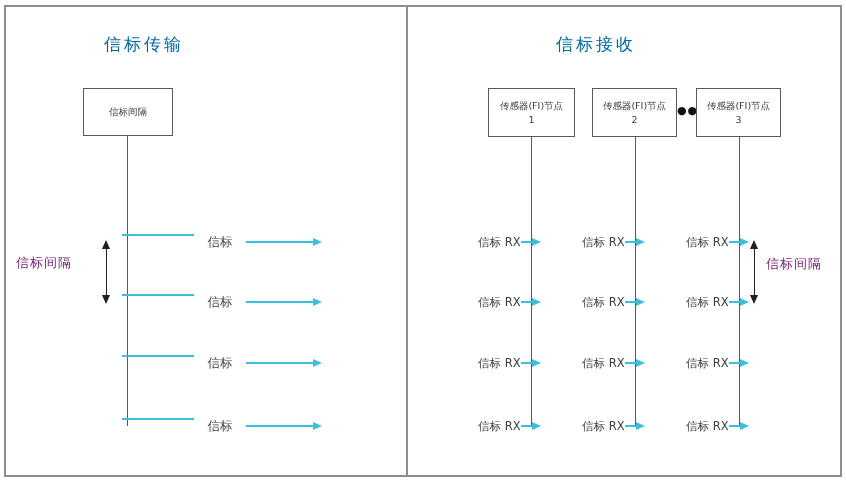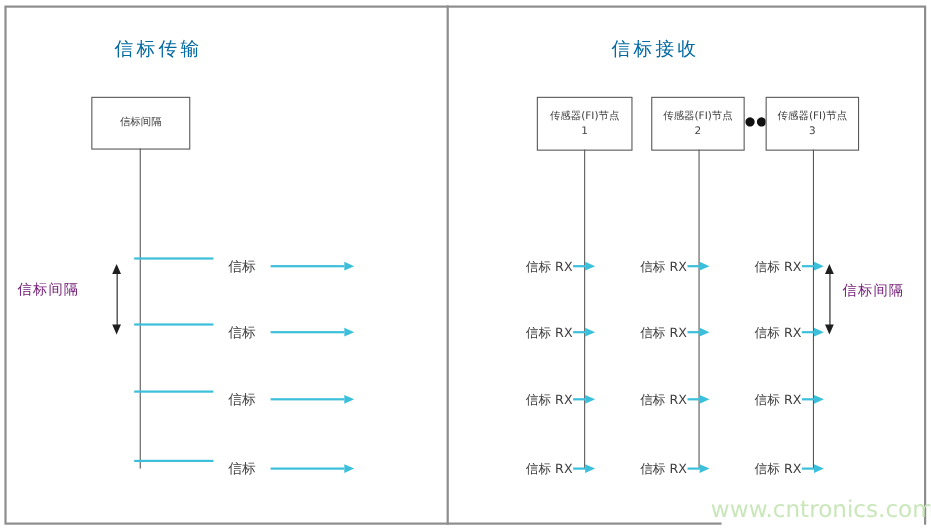--- a/index.html
+++ b/index.html
@@ -256,14 +256,13 @@
       </span>
   </div>
 
   <div class="varrow varrow-right">
     <span class="cap up"></span>
     <span class="shaft"></span>
     <span class="cap down"></span>
   </div>
   <div class="interval-lbl interval-right">信标间隔</div>
 
-  <div class="watermark">www.cntronics.com</div>
 </div>
 
 </body></html>

